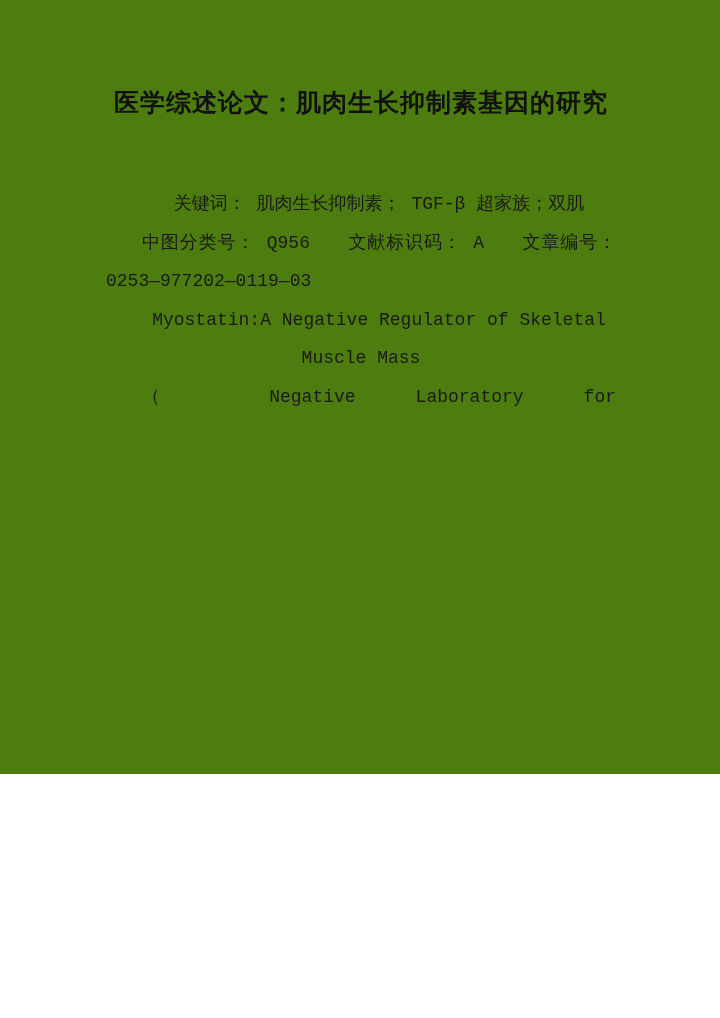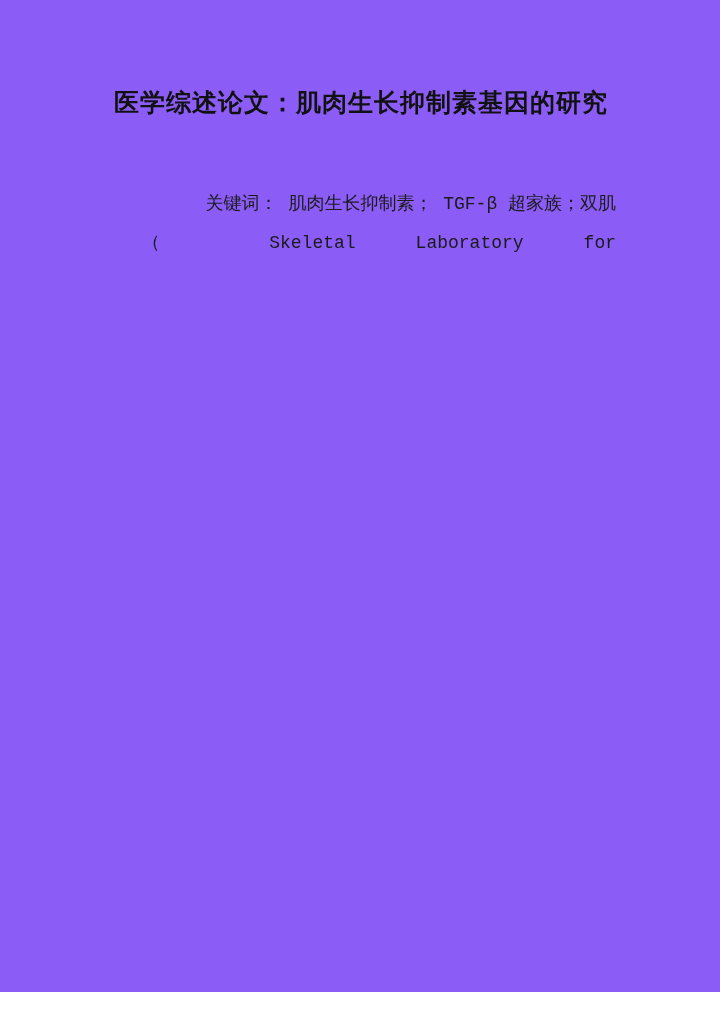--- a/index.html
+++ b/index.html
@@ -3,23 +3,23 @@
 <meta charset="utf-8">
 <style>
   html, body {
     margin: 0;
     padding: 0;
     background: #ffffff;
   }
   .page {
     position: relative;
     width: 720px;
-    height: 992px;
+    height: 774px;
     box-sizing: border-box;
-    background: #8b5cf6;
+    background: #4d7c0f;
     color: #1a1a1a;
     padding: 80px 104px 0 106px;
     font-family: "Liberation Mono", "DejaVu Sans Mono", monospace;
     overflow: hidden;
   }
   h1.doc-title {
     margin: 0 0 56px 0;
     font-size: 25px;
     font-weight: bold;
     text-align: center;
@@ -28,21 +28,21 @@
     color: #111111;
   }
   h1.doc-title .tline {
     display: block;
   }
   p.body {
     margin: 0;
     font-size: 18px;
     line-height: 38.5px;
     text-indent: 2em;
-    text-align: right;
+    text-align: center;
     word-break: break-word;
   }
   p.body.just {
     text-align: justify;
   }
   p.body.spread {
     text-align: justify;
     -moz-text-align-last: justify;
     text-align-last: justify;
   }
@@ -52,20 +52,22 @@
 
 <div class="page">
 
   <h1 class="doc-title">
     <span class="tline">医学综述论文：肌肉生长抑制素基因的研究</span>
   </h1>
 
 
   <p class="body">关键词：&nbsp;肌肉生长抑制素；&nbsp;TGF-β 超家族；双肌</p>
 
+  <p class="body just">中图分类号：&nbsp;Q956　　文献标识码：&nbsp;A　　文章编号：0253—977202—0119—03</p>
+
+  <p class="body">Myostatin:A Negative Regulator of Skeletal Muscle Mass</p>
 
 
 
 
-
-  <p class="body spread">（ Skeletal Laboratory for</p>
+  <p class="body spread">（ Negative Laboratory for</p>
 
 </div>
 
 </body></html>

